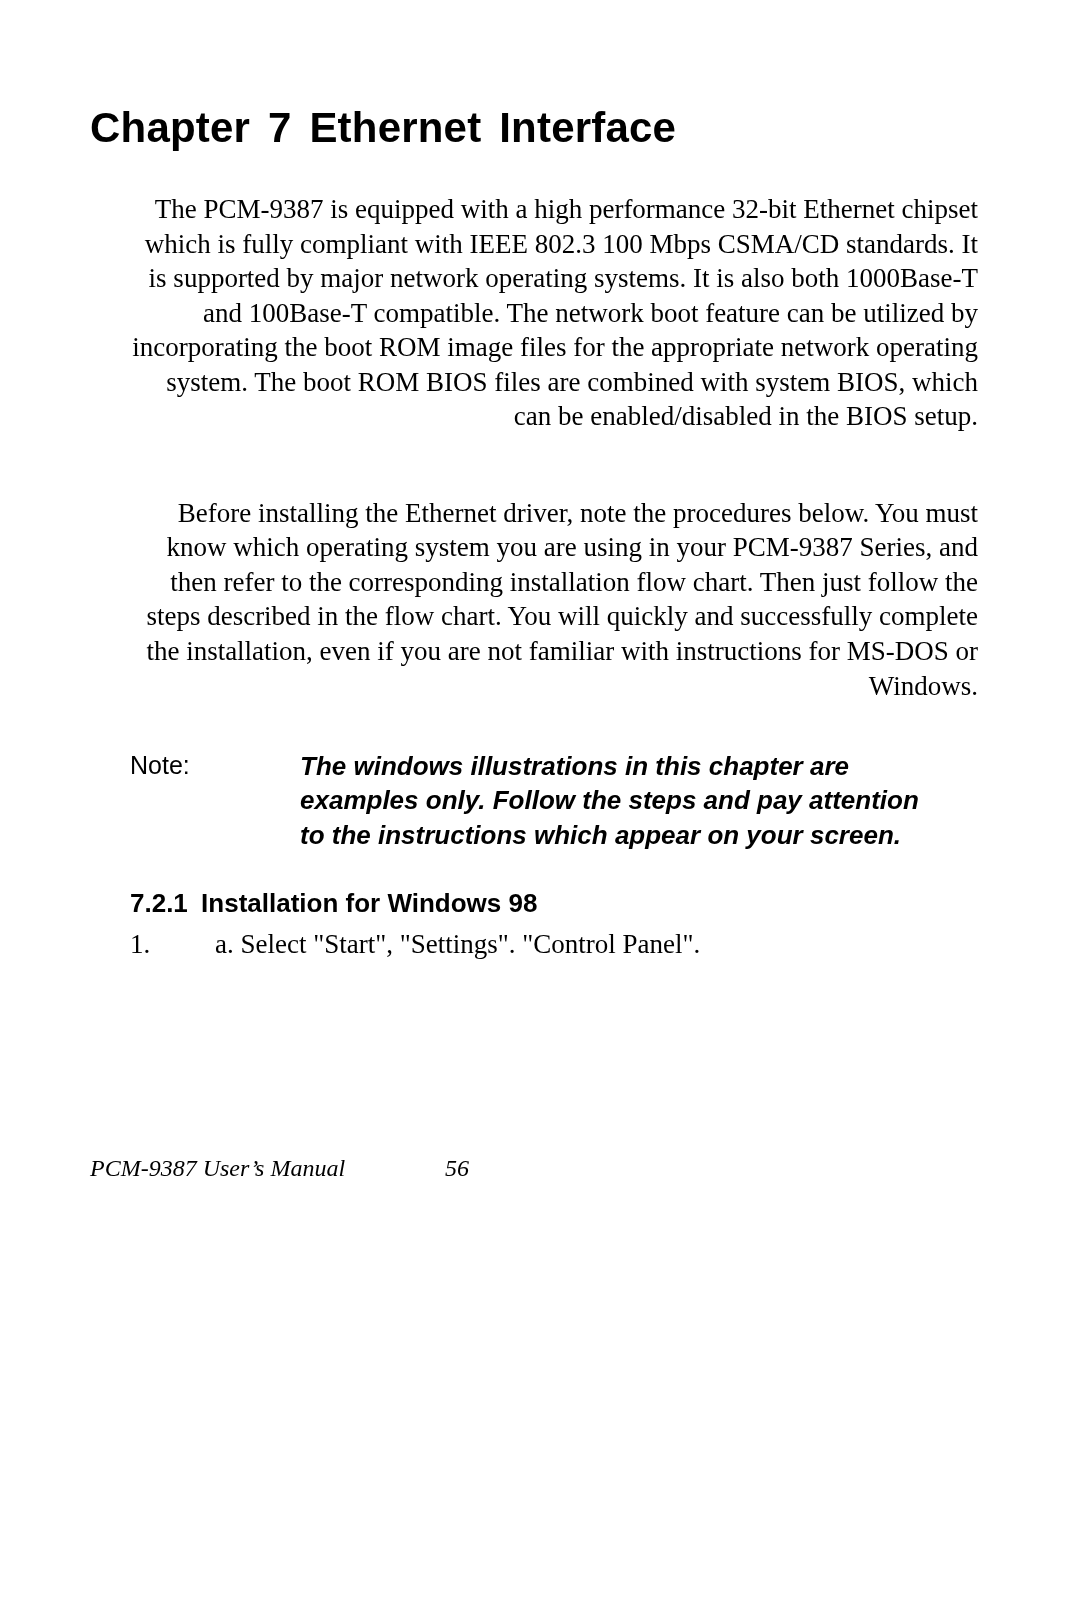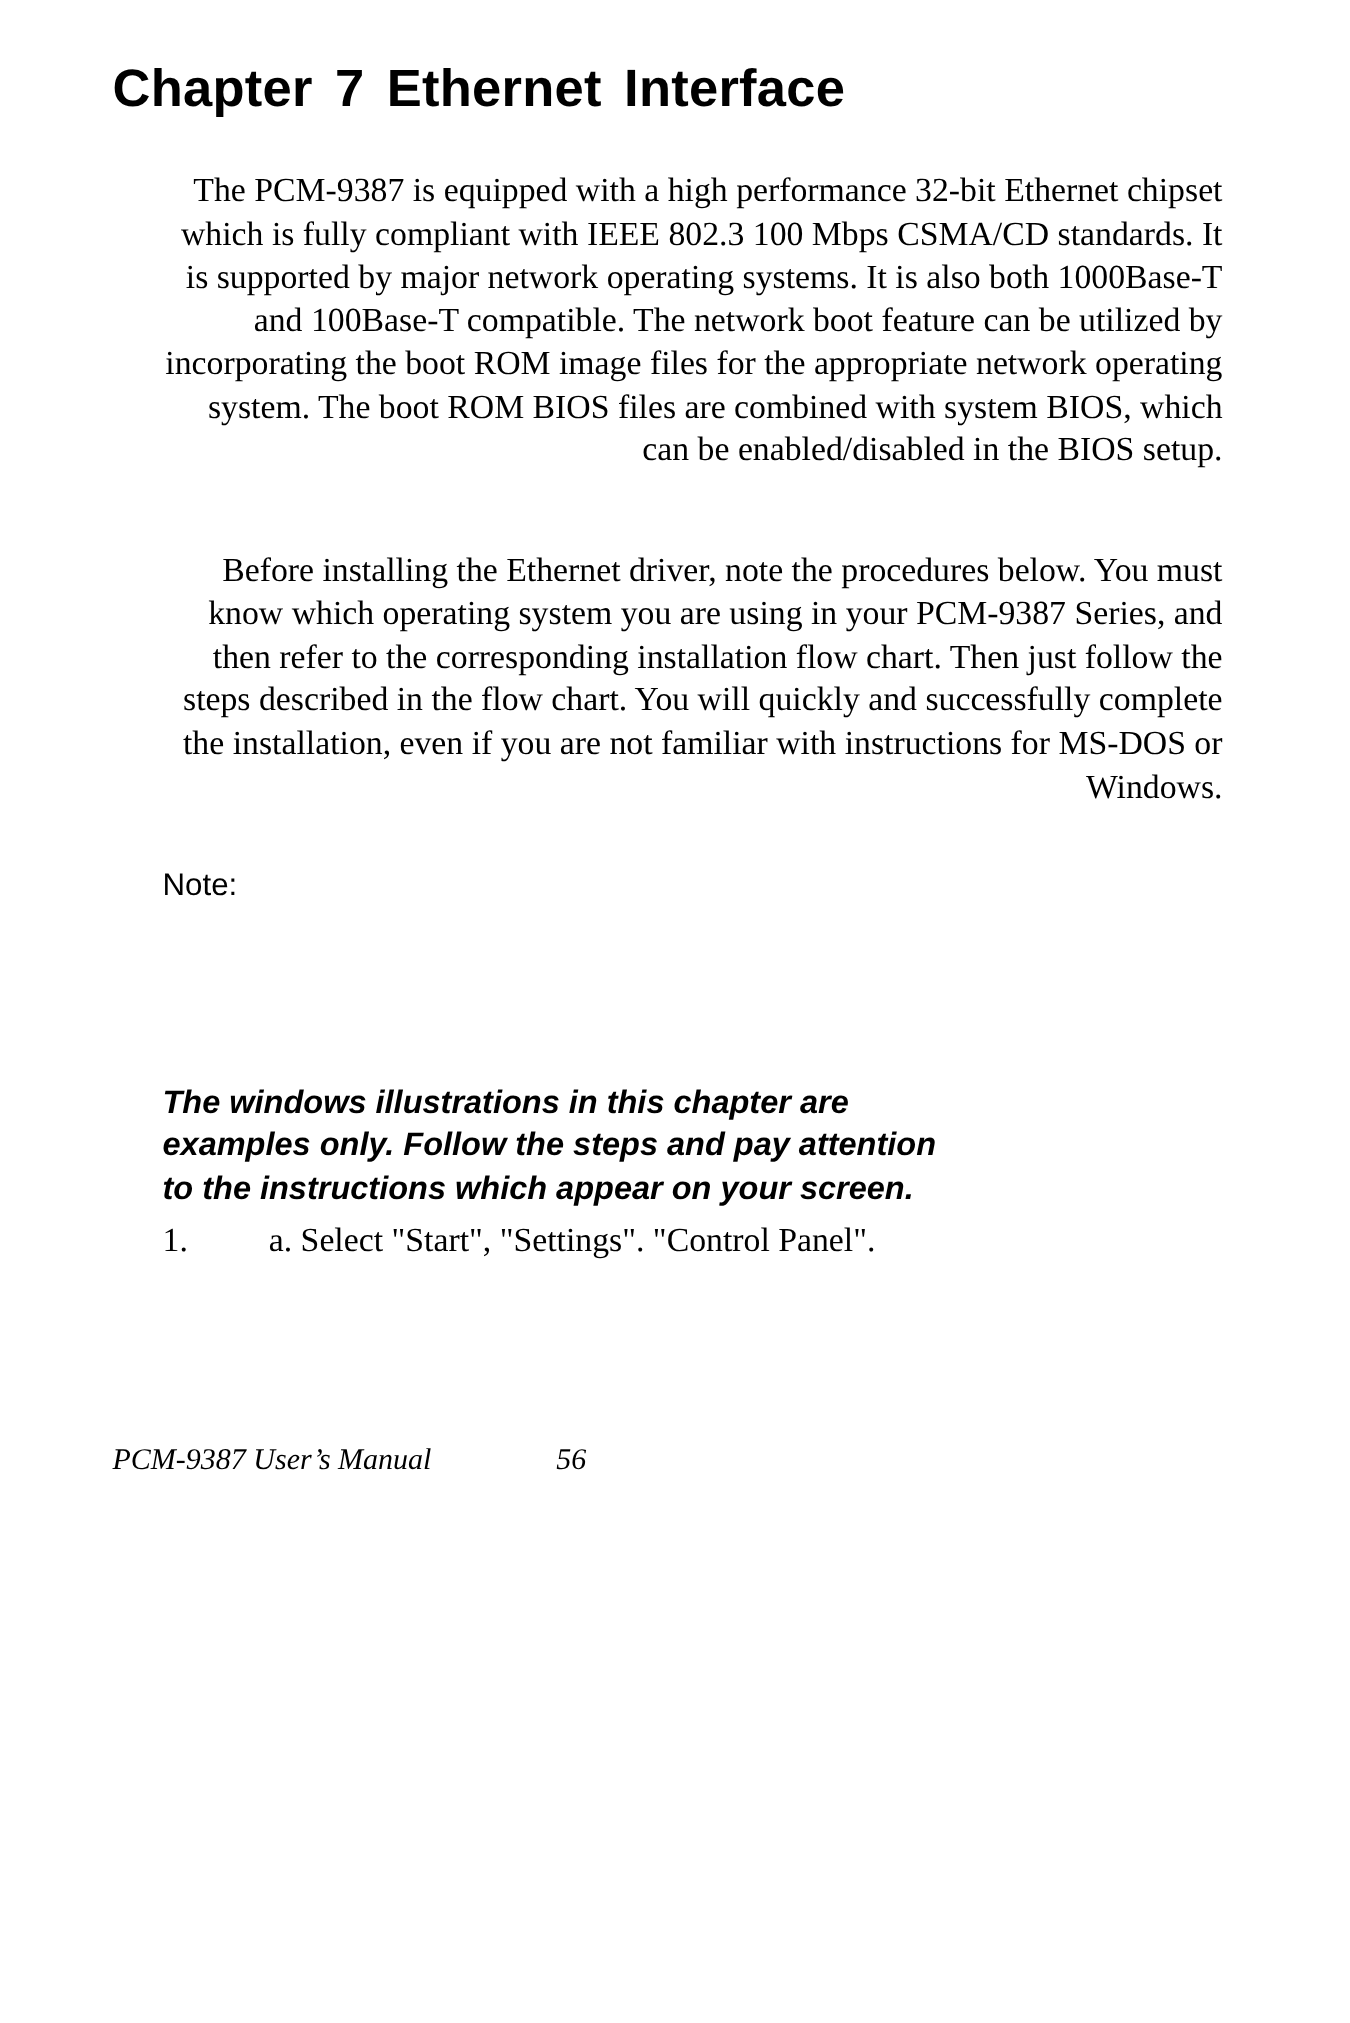--- a/index.html
+++ b/index.html
@@ -9,21 +9,21 @@
     width: 1080px;
     height: 1618px;
     font-family: "Times New Roman", Times, serif;
     color: #000;
   }
   .page {
     position: relative;
     box-sizing: border-box;
     width: 1080px;
     height: 1282px;
-    padding: 47px 100px 0 90px;
+    padding: 104px 100px 0 90px;
   }
   .chapter-title {
     font-family: Arial, Helvetica, sans-serif;
     font-weight: 700;
     font-size: 42px;
     margin: 0 0 40px 0;
     letter-spacing: 0.2px;
     word-spacing: 6px;
   }
   .section-heading {
@@ -49,21 +49,20 @@
     font-weight: 700;
     font-size: 26px;
     margin: 36px 0 8px 40px;
   }
   .subsection-heading .num {
     margin-right: 6px;
   }
   .note-block {
     display: flex;
     margin: 46px 0 0 40px;
-    flex-direction: column;
   }
   .note-label {
     font-family: Arial, Helvetica, sans-serif;
     font-size: 25px;
     width: 170px;
     flex: 0 0 170px;
     padding-top: 2px;
   }
   .note-text {
     font-family: Arial, Helvetica, sans-serif;
@@ -115,20 +114,24 @@
 
   <div class="gap-40"></div>
 
   <p class="body-text">Before installing the Ethernet driver, note the procedures below. You must know which operating system you are using in your PCM-9387 Series, and then refer to the corresponding installation flow chart. Then just follow the steps described in the flow chart. You will quickly and successfully complete the installation, even if you are not familiar with instructions for MS-DOS or Windows.</p>
 
   <div class="note-block">
     <div class="note-label">Note:</div>
     <div class="note-text">The windows illustrations in this chapter are examples only. Follow the steps and pay attention to the instructions which appear on your screen.</div>
   </div>
 
+  <h3 class="subsection-heading">
+    <span class="num">7.2.1</span>
+    <span>Installation for Windows 98</span>
+  </h3>
 
   <div class="step-row">
     <div class="step-num">1.</div>
     <div>a. Select "Start", "Settings". "Control Panel".</div>
   </div>
 
   <div class="footer">
     <span class="manual">PCM-9387 User’s Manual</span>
     <span class="pagenum">56</span>
   </div>

